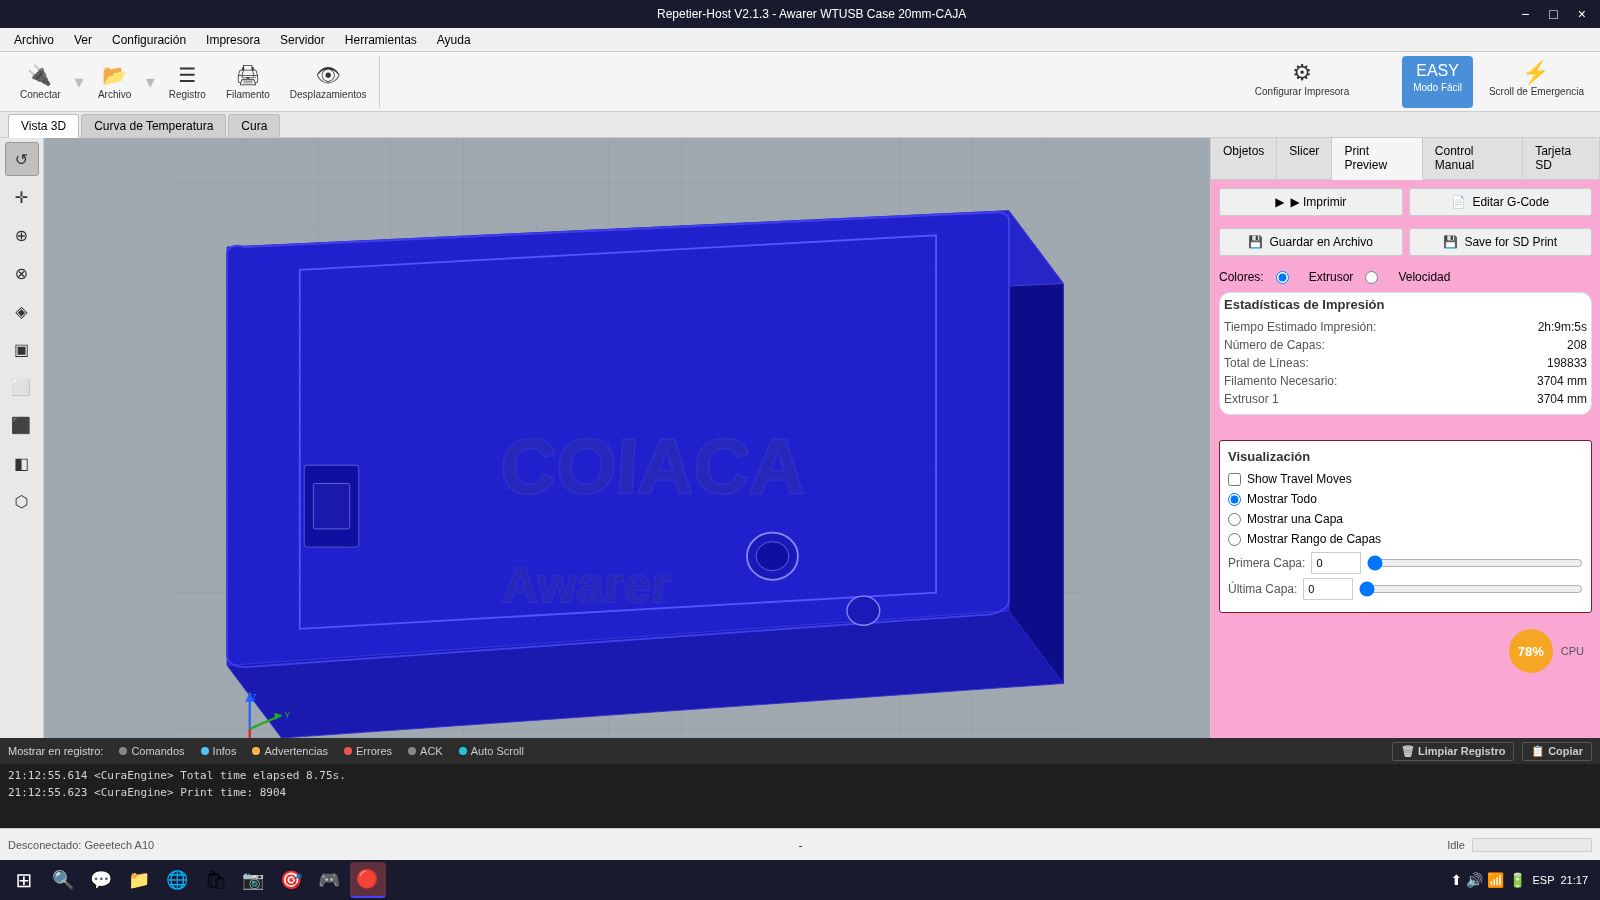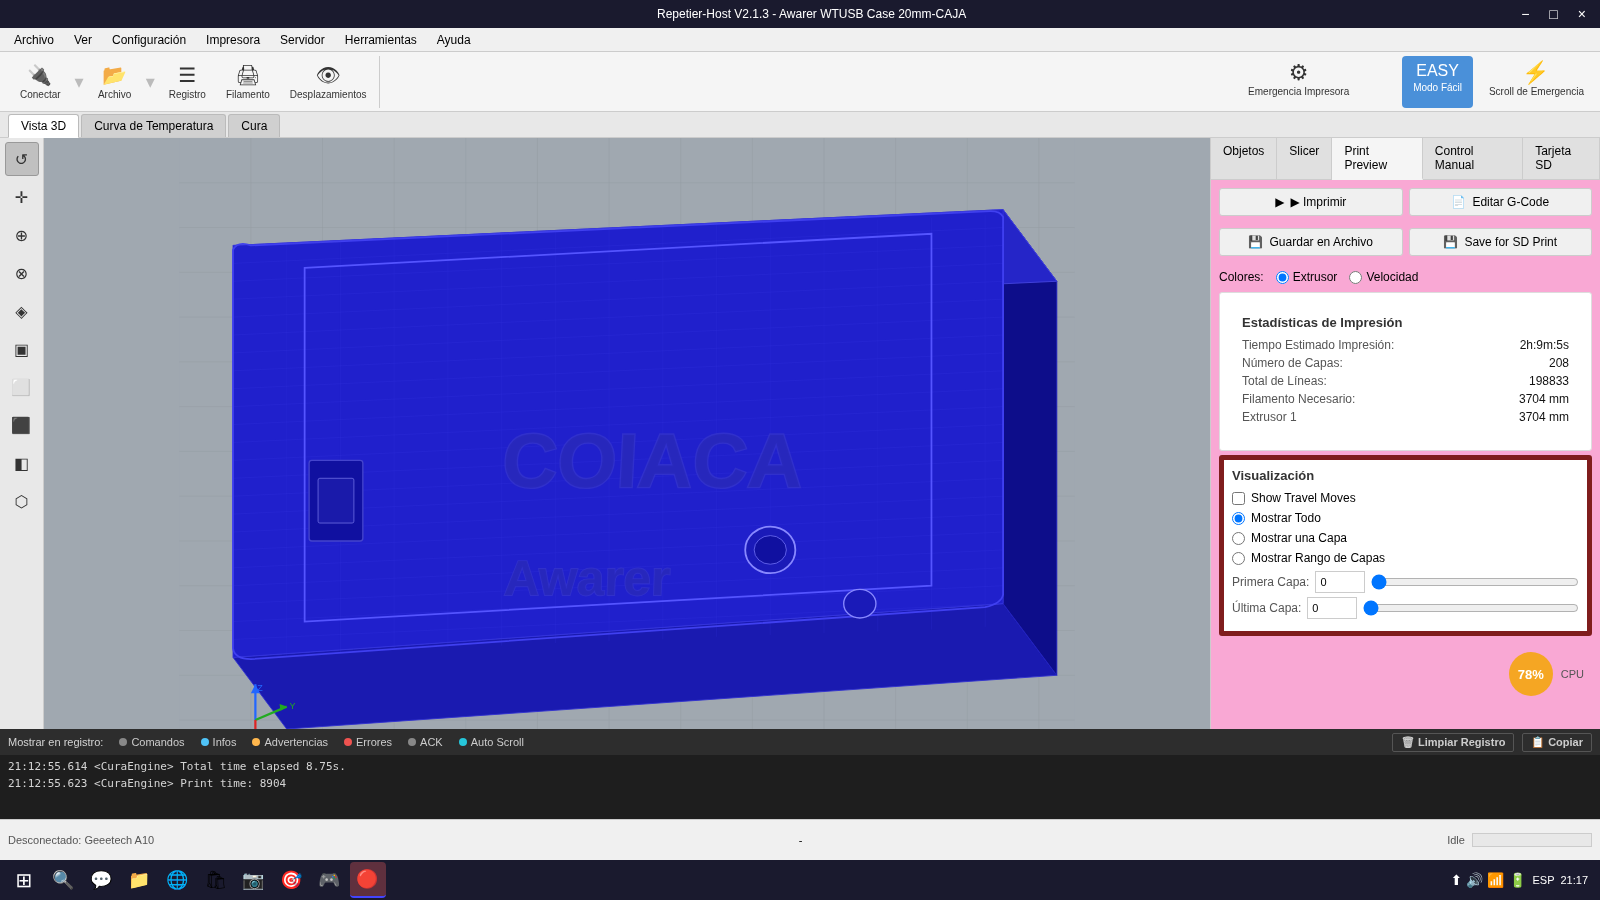--- a/index.html
+++ b/index.html
@@ -50,31 +50,31 @@
     
     .panel-content { flex: 1; padding: 8px; overflow-y: auto; }
 
     
     .action-btn { display: flex; align-items: center; justify-content: center; gap: 6px; padding: 6px 12px; border: 1px solid #ccc; border-radius: 3px; cursor: pointer; background: #f0f0f0; font-size: 12px; width: 100%; margin-bottom: 6px; }
     .action-btns-row { display: flex; gap: 6px; margin-bottom: 6px; }
     .action-btns-row .action-btn { flex: 1; }
 
     
     .color-row { display: flex; align-items: center; gap: 12px; margin: 8px 0; font-size: 12px; }
-    .radio-label { display: flex; align-items: center; gap: 4px; cursor: pointer; }
-
-    
-    .section { background: #fff; border: 1px solid #ddd; border-radius: 3px; margin-bottom: 4px; padding: 22px; }
+    .radio-label { display: flex; align-items: center; gap: 20px; cursor: pointer; }
+
+    
+    .section { background: #fff; border: 1px solid #ddd; border-radius: 11px; margin-bottom: 25px; padding: 4px; }
     .section-title { font-weight: bold; font-size: 13px; margin-bottom: 8px; color: #333; }
     .stat-row { display: flex; justify-content: space-between; margin-bottom: 4px; font-size: 12px; }
     .stat-label { color: #555; }
     .stat-value { color: #111; font-weight: 400; }
 
     
-    .viz-section { background: #fff; border: 5px solid #7f1d1d; border-radius: 3px; margin-bottom: 8px; padding: 8px; }
+    .viz-section { background: #fff; border: 1px solid #7f1d1d; border-radius: 3px; margin-bottom: 8px; padding: 8px; }
     .viz-title { font-weight: bold; font-size: 13px; margin-bottom: 8px; color: #333; }
     .checkbox-label { display: flex; align-items: center; gap: 6px; margin-bottom: 6px; cursor: pointer; font-size: 12px; }
     .radio-option { display: flex; align-items: center; gap: 6px; margin-bottom: 6px; cursor: pointer; font-size: 12px; }
 
     
     .layer-row { display: flex; align-items: center; gap: 6px; margin-bottom: 4px; font-size: 12px; color: #555; }
     .layer-input { width: 50px; height: 22px; border: 1px solid #ccc; padding: 2px 4px; font-size: 11px; }
     .layer-slider { flex: 1; }
 
     
@@ -90,21 +90,21 @@
     .dot-gray { background: #888; }
     .dot-blue { background: #4fc3f7; }
     .dot-orange { background: #ffb74d; }
     .dot-red { background: #ef5350; }
     .dot-cyan { background: #26c6da; }
     .log-content { flex: 1; overflow-y: auto; padding: 4px 8px; font-family: monospace; font-size: 11px; }
     .log-line { color: #d4d4d4; line-height: 1.5; }
     .log-action-btn { background: none; border: 1px solid #555; color: #ccc; padding: 2px 8px; cursor: pointer; font-size: 11px; border-radius: 2px; font-weight: bold; }
 
     
-    .status-bar { background: #f0f0f0; height: 41px; display: flex; align-items: center; padding: 8px 8px; border-top: 1px solid #ccc; font-size: 11px; justify-content: space-between; }
+    .status-bar { background: #f0f0f0; height: 32px; display: flex; align-items: center; padding: 8px 8px; border-top: 1px solid #ccc; font-size: 11px; justify-content: space-between; }
     .status-left { color: #555; }
     .status-right { color: #555; }
 
     
     .taskbar { background: #1a1a2e; height: 40px; display: flex; align-items: center; padding: 0 4px; gap: 2px; }
     .taskbar-start { width: 40px; height: 36px; display: flex; align-items: center; justify-content: center; cursor: pointer; background: none; border: none; color: white; font-size: 20px; }
     .taskbar-apps { display: flex; gap: 2px; flex: 1; }
     .taskbar-app { width: 36px; height: 36px; display: flex; align-items: center; justify-content: center; cursor: pointer; border-radius: 4px; font-size: 18px; }
     .taskbar-right { display: flex; align-items: center; gap: 6px; color: #fff; font-size: 11px; padding-right: 8px; }
     .tray-icons { display: flex; gap: 4px; align-items: center; }
@@ -162,21 +162,21 @@
       <span>Filamento</span>
     </button>
     <button class="toolbar-btn">
       <span class="toolbar-icon">👁</span>
       <span>Desplazamientos</span>
     </button>
   </div>
   <div class="toolbar-right">
     <button class="toolbar-right-btn">
       <span style="font-size:22px">⚙</span>
-      <span>Emergencia Impresora</span>
+      <span>Configurar Impresora</span>
     </button>
     <button class="toolbar-right-btn" style="background:#4a90d9;color:#fff;border-radius:4px;margin-left:37px;">
       <span style="font-size:16px;background:#4a90d9;border-radius:2px;padding:2px 6px">EASY</span>
       <span>Modo Fácil</span>
     </button>
     <button class="toolbar-right-btn">
       <span style="font-size:22px">⚡</span>
       <span>Scroll de Emergencia</span>
     </button>
   </div>

